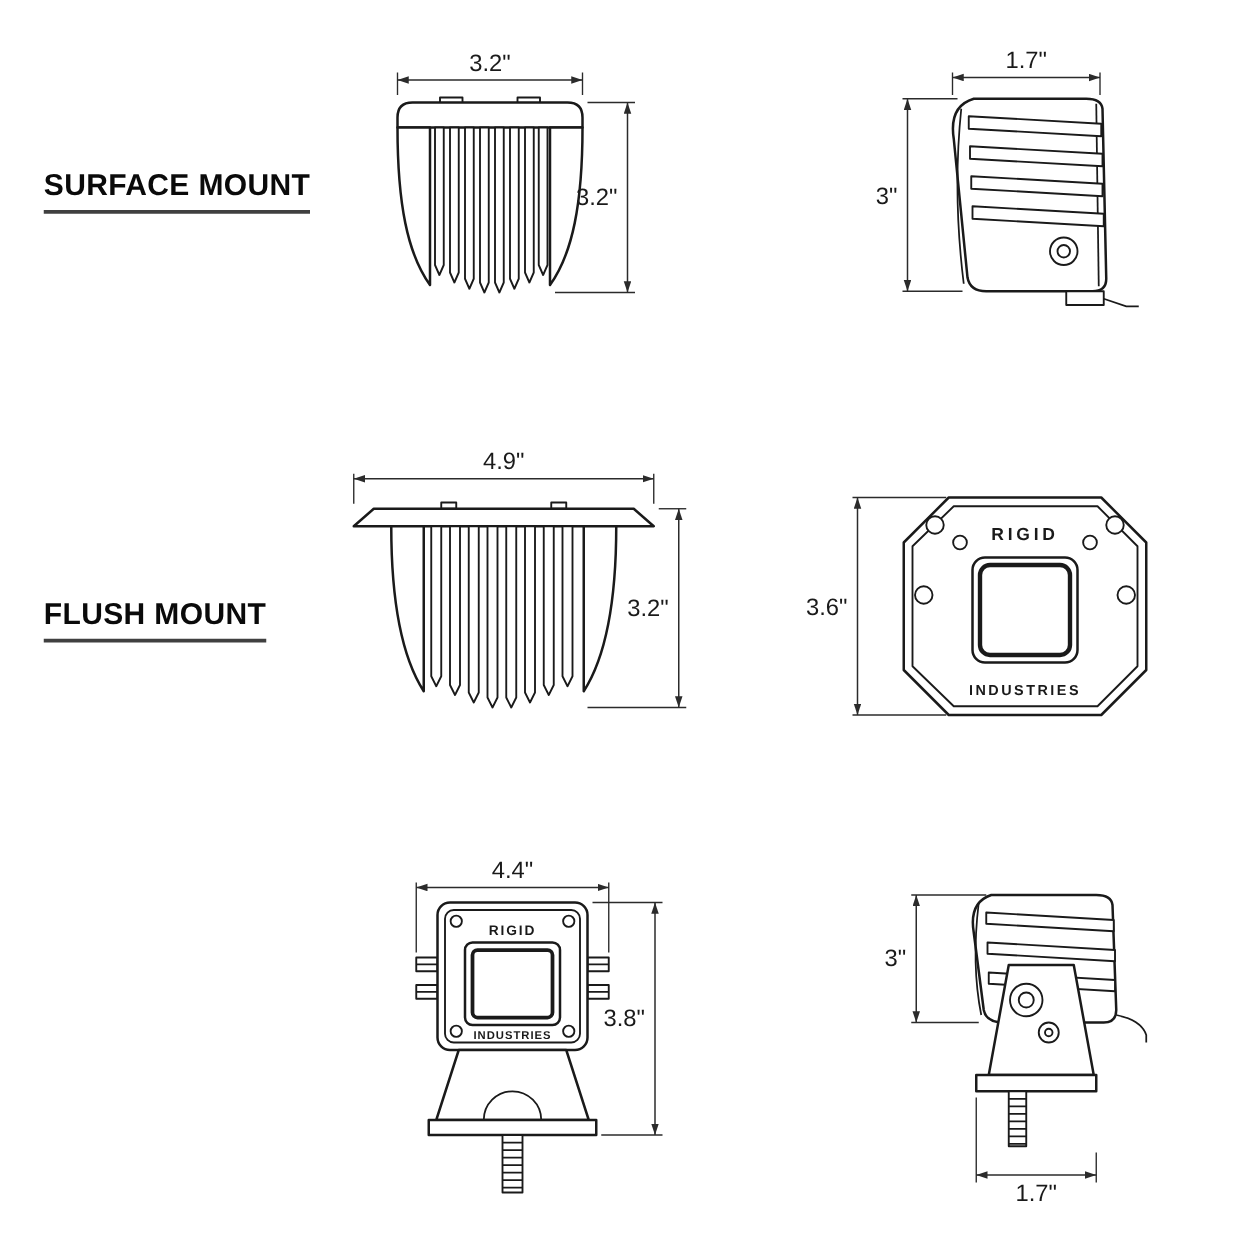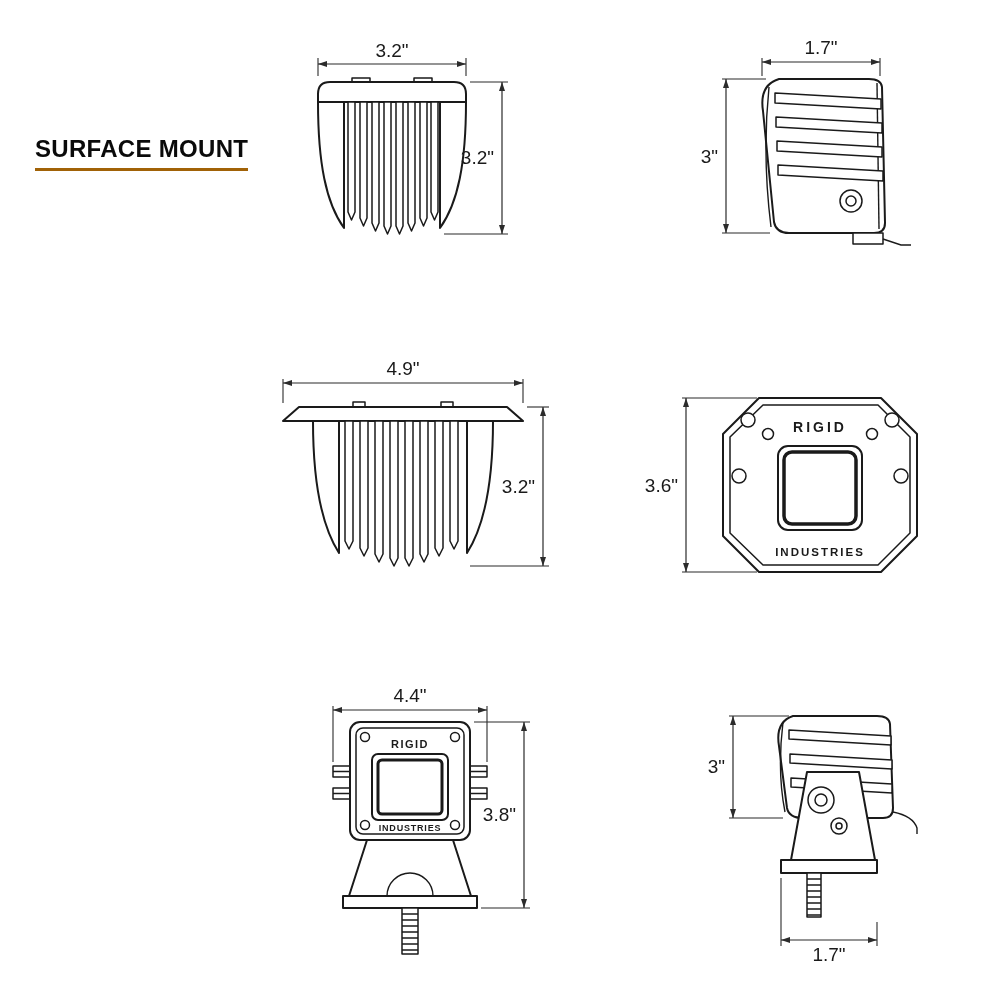--- a/index.html
+++ b/index.html
@@ -1,36 +1,37 @@
 <!DOCTYPE html>
 <html><head>
 <meta charset="utf-8">
 <style>
   html,body{margin:0;padding:0;background:#fff;}
   .canvas{position:relative;width:1000px;height:1000px;background:#ffffff;
           font-family:"Liberation Sans",sans-serif;overflow:hidden;}
   .mount-label{position:absolute;font-weight:bold;font-size:24px;color:#0a0a0a;
-          letter-spacing:.3px;border-bottom:3px solid #a16207;padding-bottom:5px;
+          letter-spacing:.3px;border-bottom:3px solid #404040;padding-bottom:5px;
           white-space:nowrap;}
   svg.art{position:absolute;left:0;top:0;}
   .outline{fill:#ffffff;stroke:#1a1a1a;stroke-width:2;stroke-linejoin:round;}
   .outline2{fill:#ffffff;stroke:#1a1a1a;stroke-width:1.5;stroke-linejoin:round;}
   .thin{fill:none;stroke:#1a1a1a;stroke-width:1.4;}
   .fin{fill:#ffffff;stroke:#1a1a1a;stroke-width:1.5;stroke-linejoin:round;}
   .ext{stroke:#2b2b2b;stroke-width:1.1;}
   .dimline{stroke:#2b2b2b;stroke-width:1.2;}
   .dimtext{font-size:19px;fill:#1a1a1a;font-family:"Liberation Sans",sans-serif;}
   .brand{font-weight:bold;fill:#1a1a1a;font-family:"Liberation Sans",sans-serif;}
 </style>
 </head>
 <body>
 
 <div class="canvas">
 
   <div class="mount-label" style="left:35px;top:135px">SURFACE MOUNT</div>
+  <div class="mount-label" style="left:35px;top:478px">FLUSH MOUNT</div>
 
   <svg class="art" width="1000" height="1000" viewBox="0 0 1000 1000">
     <defs>
       <marker id="arw" markerWidth="12" markerHeight="8" refX="9" refY="3" orient="auto-start-reverse" markerUnits="userSpaceOnUse">
         <path d="M0,0 L9,3 L0,6 Z" fill="#2b2b2b"></path>
       </marker>
     </defs>
 
     <g transform="translate(312,78)">
       <rect class="outline2" x="40" y="0" width="18" height="5"></rect>

